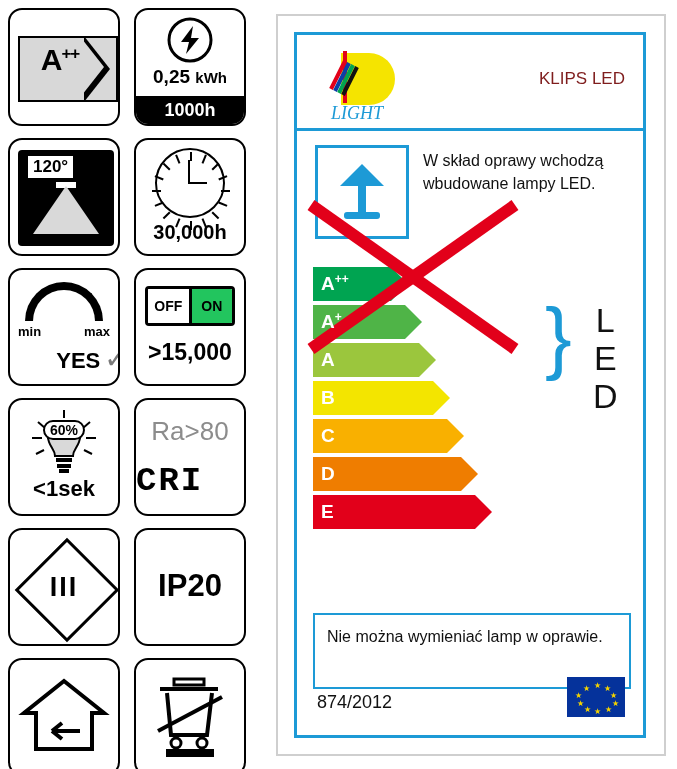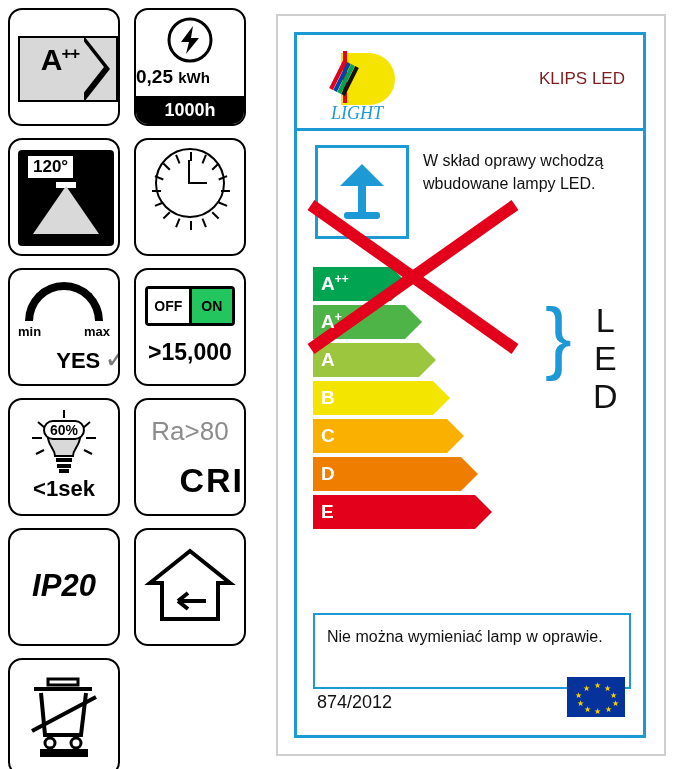--- a/index.html
+++ b/index.html
@@ -79,21 +79,21 @@
 
   
   .bolt-wrap {
     position: absolute;
     left: 0; top: 6px; width: 100%;
     text-align: center;
   }
   .kwh-line {
     position: absolute;
     left: 0; top: 56px; width: 100%;
-    text-align: left;
+    text-align: center;
     font-size: 19px;
     font-weight: bold;
     color: #000;
   }
   .kwh-line .unit { font-size: 15px; font-weight: bold; }
   .hours-bar {
     position: absolute;
     left: 0; bottom: 0; width: 100%;
     height: 28px;
     background: #000000;
@@ -292,24 +292,25 @@
   .ra {
     position: absolute;
     top: 16px; width: 100%;
     text-align: center;
     font-size: 26px;
     color: #8c8c8c;
   }
   .cri {
     position: absolute;
     bottom: 14px; width: 100%;
-    text-align: right;
+    text-align: left;
     font-size: 34px;
     font-weight: bold;
     letter-spacing: 2px;
+    font-family: Liberation Mono, monospace;
   }
 
   
   .diamond {
     position: absolute;
     left: 50%; top: 50%;
     width: 68px; height: 68px;
     margin: -34px 0 0 -34px;
     border: 3px solid #000;
     transform: rotate(45deg);
@@ -326,21 +327,20 @@
   }
 
   
   .ip {
     position: absolute;
     left: 0; top: 50%; width: 100%;
     margin-top: -19px;
     text-align: center;
     font-size: 31px;
     font-weight: bold;
-    font-style: italic;
   }
 
   
   #label-panel {
     position: absolute;
     left: 276px;
     top: 14px;
     width: 390px;
     height: 742px;
     border: 2px solid #cfcfcf;
@@ -528,20 +528,21 @@
         <div class="ray" style="transform:rotate(157.5deg)"></div>
         <div class="ray" style="transform:rotate(180deg)"></div>
         <div class="ray" style="transform:rotate(202.5deg)"></div>
         <div class="ray" style="transform:rotate(225deg)"></div>
         <div class="ray" style="transform:rotate(247.5deg)"></div>
         <div class="ray" style="transform:rotate(270deg)"></div>
         <div class="ray" style="transform:rotate(292.5deg)"></div>
         <div class="ray" style="transform:rotate(315deg)"></div>
         <div class="ray" style="transform:rotate(337.5deg)"></div>
       </div>
+      <div class="lifetime-text">30,000h</div>
     </div>
 
     <div class="tile">
       <div class="gauge">
         <div class="gauge-gap"></div>
       </div>
       <div class="minmax">
         <span>min</span>
         <span>max</span>
       </div>
@@ -579,20 +580,24 @@
         <div class="pct">60%</div>
       </div>
       <div class="sek">&lt;1sek</div>
     </div>
 
     <div class="tile">
       <div class="ra">Ra&gt;80</div>
       <div class="cri">CRI</div>
     </div>
 
+    <div class="tile">
+      <div class="diamond"></div>
+      <div class="iii">III</div>
+    </div>
 
     <div class="tile">
       <div class="ip">IP20</div>
     </div>
 
     <div class="tile">
       <div style="position:absolute;left:50%;top:50%;transform:translate(-50%,-50%)">
         <svg width="92" height="84" viewBox="0 0 92 84">
           <path d="M46 8 L86 40 L74 40 L74 76 L18 76 L18 40 L6 40 Z" fill="none" stroke="#000" stroke-width="4"></path>
           <line x1="34" y1="58" x2="62" y2="58" stroke="#000" stroke-width="4"></line>

